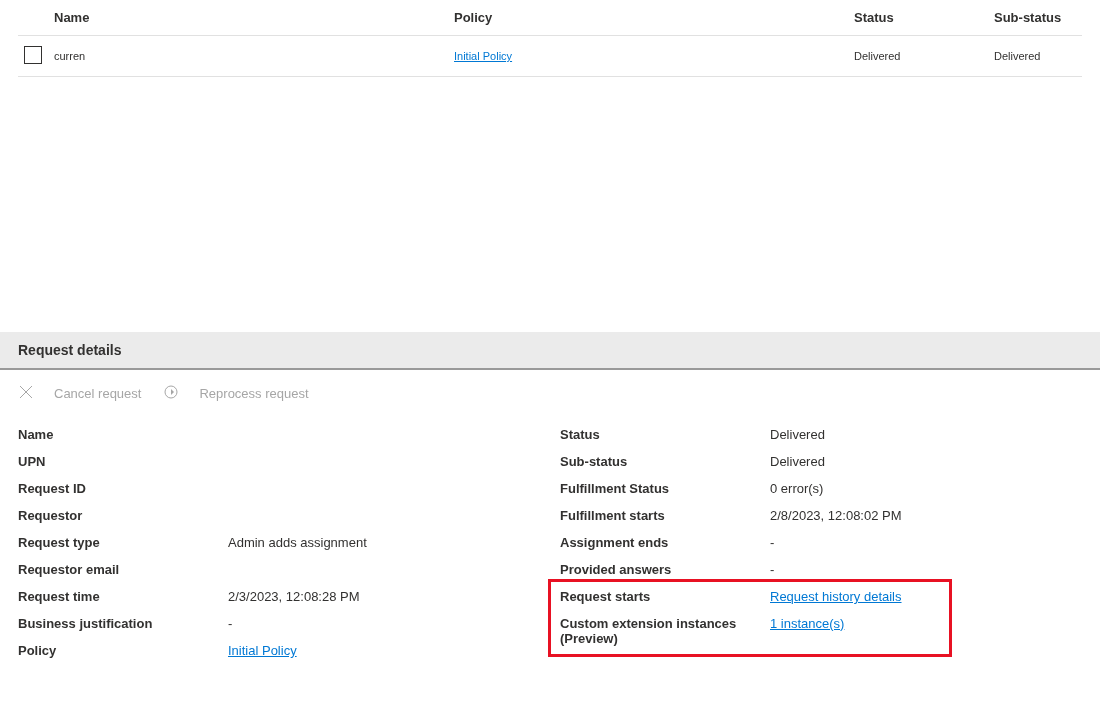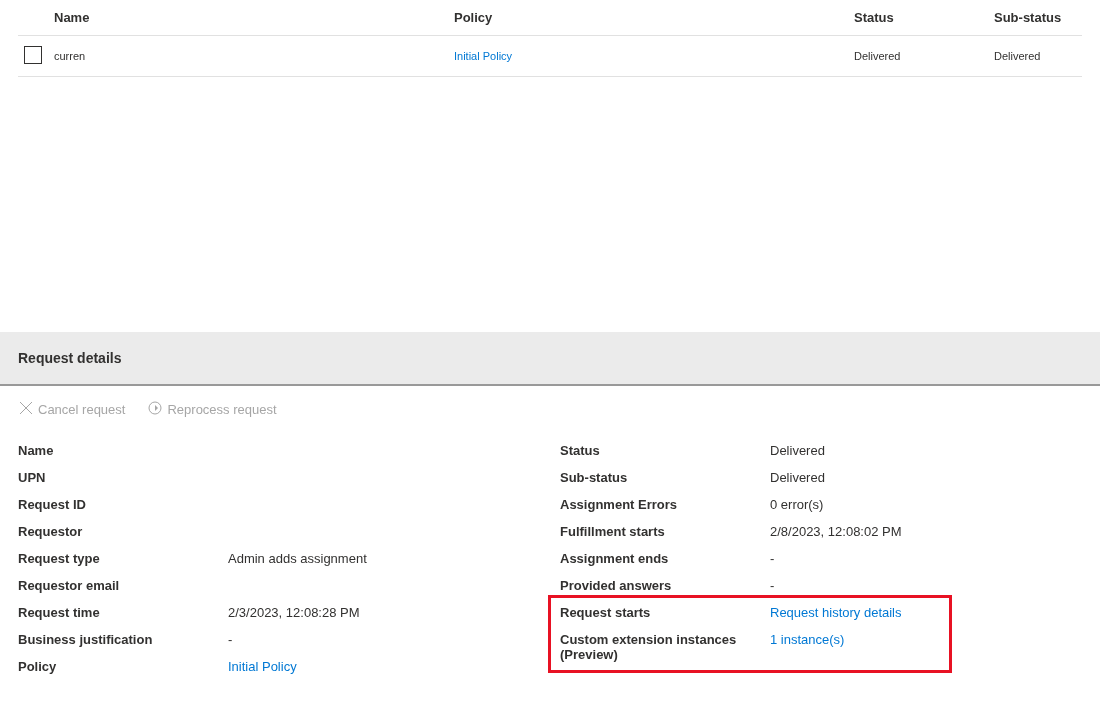--- a/index.html
+++ b/index.html
@@ -57,41 +57,42 @@
     .checkbox {
       width: 18px;
       height: 18px;
       border: 1px solid #323130;
       display: inline-block;
       cursor: pointer;
     }
     .link {
       color: #0078d4;
       cursor: pointer;
+      text-decoration: underline;
     }
     .spacer {
       height: 255px;
     }
     .detail-header {
       background: #ebebeb;
       border-bottom: 2px solid #999;
-      padding: 18px 18px;
+      padding: 10px 18px;
       font-weight: 600;
       font-size: 14px;
     }
     .action-bar {
       padding: 14px 18px 18px 18px;
       display: flex;
       gap: 22px;
       align-items: center;
     }
     .action {
       display: flex;
       align-items: center;
-      gap: 4px;
+      gap: 20px;
       color: #a6a6a6;
       cursor: default;
       font-size: 13px;
     }
     .action svg {
       width: 16px;
       height: 16px;
     }
     .detail-body {
       display: flex;
@@ -224,21 +225,21 @@
   <div class="detail-col detail-col-right">
     <div class="detail-row">
       <div class="detail-label">Status</div>
       <div class="detail-value">Delivered</div>
     </div>
     <div class="detail-row">
       <div class="detail-label">Sub-status</div>
       <div class="detail-value">Delivered</div>
     </div>
     <div class="detail-row">
-      <div class="detail-label">Assignment Errors</div>
+      <div class="detail-label">Fulfillment Status</div>
       <div class="detail-value">0 error(s)</div>
     </div>
     <div class="detail-row">
       <div class="detail-label">Fulfillment starts</div>
       <div class="detail-value">2/8/2023, 12:08:02 PM</div>
     </div>
     <div class="detail-row">
       <div class="detail-label">Assignment ends</div>
       <div class="detail-value">-</div>
     </div>

